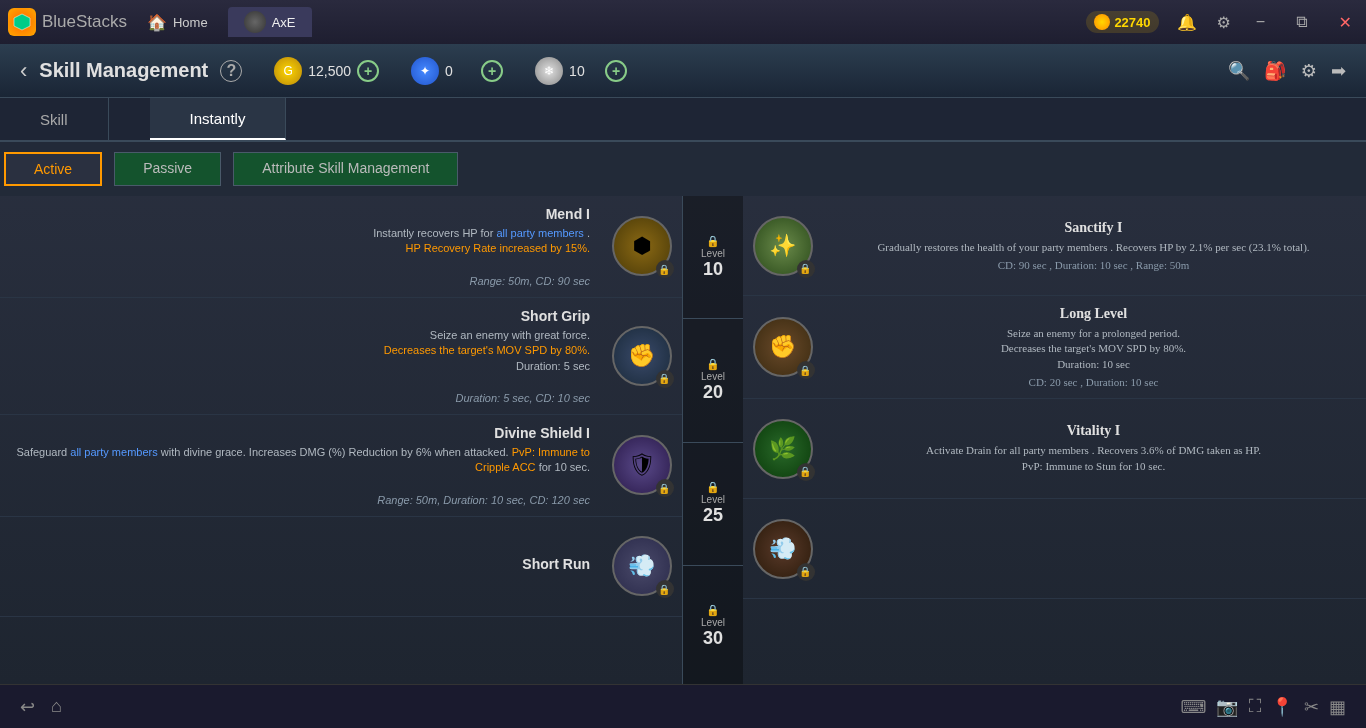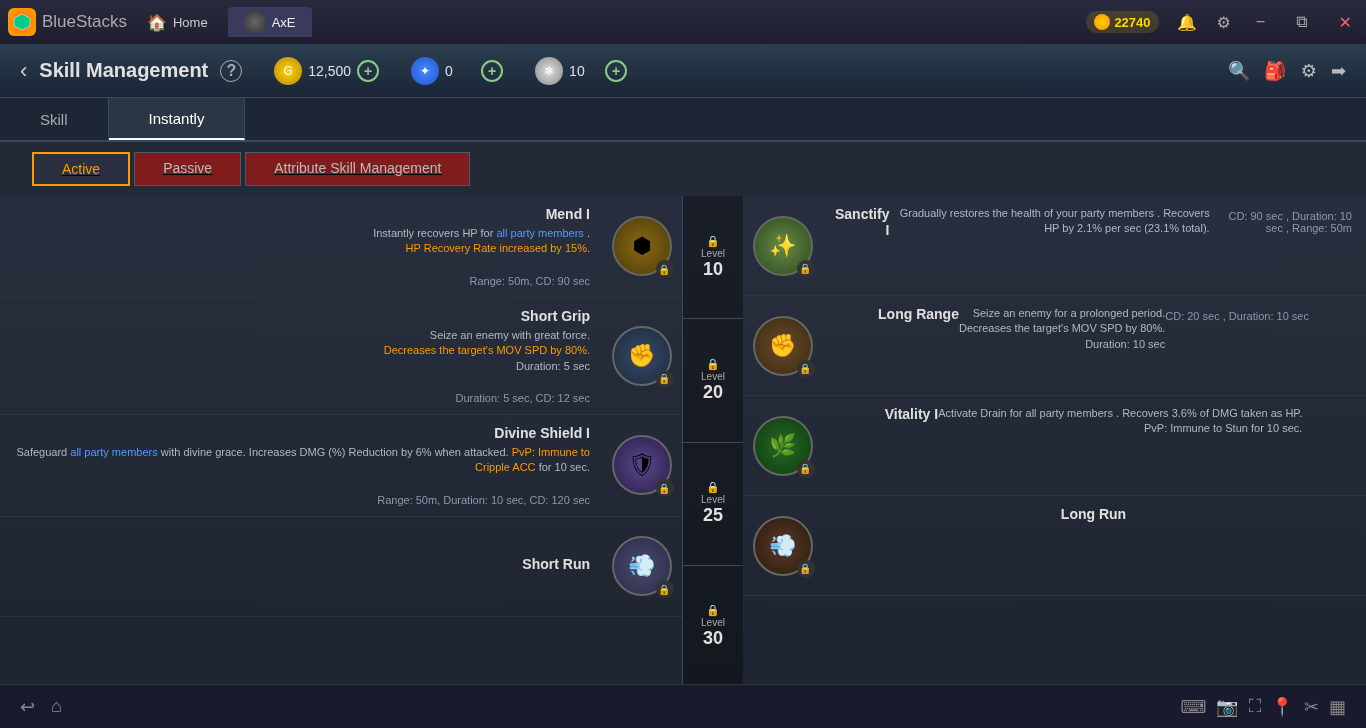--- a/index.html
+++ b/index.html
@@ -130,50 +130,50 @@
       background: linear-gradient(180deg, #2a3040 0%, #1e2530 100%);
       overflow: hidden;
     }
 
     
     .tabs-row {
       display: flex;
       height: 44px;
       background: #1e2535;
       border-bottom: 2px solid #3a4a5a;
+      gap: 41px;
     }
     .tab {
       padding: 0 40px;
       display: flex; align-items: center; justify-content: center;
       color: #aaa;
       font-size: 15px;
       cursor: pointer;
       border-right: 1px solid #3a4a5a;
     }
     .tab.active {
       background: #2a3545;
       color: #fff;
       border-bottom: 2px solid #fff;
     }
 
     
     .subtabs-row {
       display: flex;
-      padding: 10px 32px;
-      gap: 4px;
+      padding: 10px 4px;
+      gap: 12px;
       background: #222a38;
-      text-decoration: underline;
     }
     .subtab {
       padding: 7px 28px;
       font-size: 14px;
       color: #bbb;
       cursor: pointer;
       border: 1px solid #4a5a6a;
-      background: #7f1d1d;
+      background: #14532d;
     }
     .subtab.active {
       color: #ff9900;
       border: 2px solid #ff9900;
       background: #2a3040;
     }
     .skill-name {
       color: #e0e0e0;
       font-size: 14px;
       font-weight: bold;
@@ -186,20 +186,21 @@
       text-align: right;
       line-height: 1.4;
     }
     .skill-desc .highlight-blue { color: #5599ff; }
     .skill-desc .highlight-orange { color: #ff9900; }
     .skill-meta {
       color: #8a9aaa;
       font-size: 11px;
       text-align: right;
       margin-top: 18px;
+      font-style: italic;
     }
     .skill-icon-wrap {
       width: 80px;
       display: flex;
       flex-direction: column;
       align-items: center;
       justify-content: center;
       padding: 8px;
     }
     .skill-icon {
@@ -279,22 +280,24 @@
       padding: 10px 12px 10px 14px;
       display: flex;
       flex-direction: column;
       justify-content: center;
       text-align: right;
     }
     .skill-text-area-left {
       flex: 1;
       padding: 10px 14px 10px 12px;
       display: flex;
+      flex-direction: column;
       justify-content: center;
-      text-align: right;
+      text-align: center;
+      font-family: Liberation Serif, serif;
     }
   </style>
 </head>
 <body>
 
 <div class="title-bar">
   <div class="bs-logo">
     <svg width="18" height="18" viewBox="0 0 18 18">
         <polygon points="9,1 17,5 17,13 9,17 1,13 1,5" fill="#00cc88" stroke="#fff" stroke-width="0.5"></polygon>
       </svg>
@@ -395,21 +398,21 @@
       </div>
 
       <div class="skill-row">
         <div class="skill-text-area">
           <div class="skill-name">Short Grip</div>
           <div class="skill-desc">
             <span>Seize an enemy with great force.</span><br>
             <span class="highlight-orange">Decreases the target's MOV SPD by 80%.</span><br>
             <span>Duration: 5 sec</span>
           </div>
-          <div class="skill-meta">Duration: 5 sec, CD: 12 sec</div>
+          <div class="skill-meta">Duration: 5 sec, CD: 10 sec</div>
         </div>
         <div class="skill-icon-wrap">
           <div class="skill-icon short-grip">
             <span>✊</span>
             <div class="lock-badge">🔒</div>
           </div>
         </div>
       </div>
 
       <div class="skill-row">
@@ -493,21 +496,21 @@
         </div>
 
         <div class="skill-row">
           <div class="skill-icon-wrap">
             <div class="skill-icon long-grip">
               <span>✊</span>
               <div class="lock-badge">🔒</div>
             </div>
           </div>
           <div class="skill-text-area-left">
-            <div class="skill-name-right">Long Range</div>
+            <div class="skill-name-right">Long Level</div>
             <div class="skill-desc-right">
               <span>Seize an enemy for a prolonged period.</span><br>
               <span class="highlight-orange">Decreases the target's MOV SPD by 80%.</span><br>
               <span>Duration: 10 sec</span>
             </div>
             <div class="skill-meta-right">CD: 20 sec , Duration: 10 sec</div>
           </div>
         </div>
 
         <div class="skill-row">
@@ -530,23 +533,20 @@
           </div>
         </div>
 
         <div class="skill-row">
           <div class="skill-icon-wrap">
             <div class="skill-icon long-run">
               <span>💨</span>
               <div class="lock-badge">🔒</div>
             </div>
           </div>
-          <div class="skill-text-area-left">
-            <div class="skill-name-right">Long Run</div>
-          </div>
         </div>
 
       </div>
     </div>
   </div>
 </div>
 
 <div class="bottom-bar">
   <div class="bottom-left">
     <span class="bottom-icon">↩</span>

